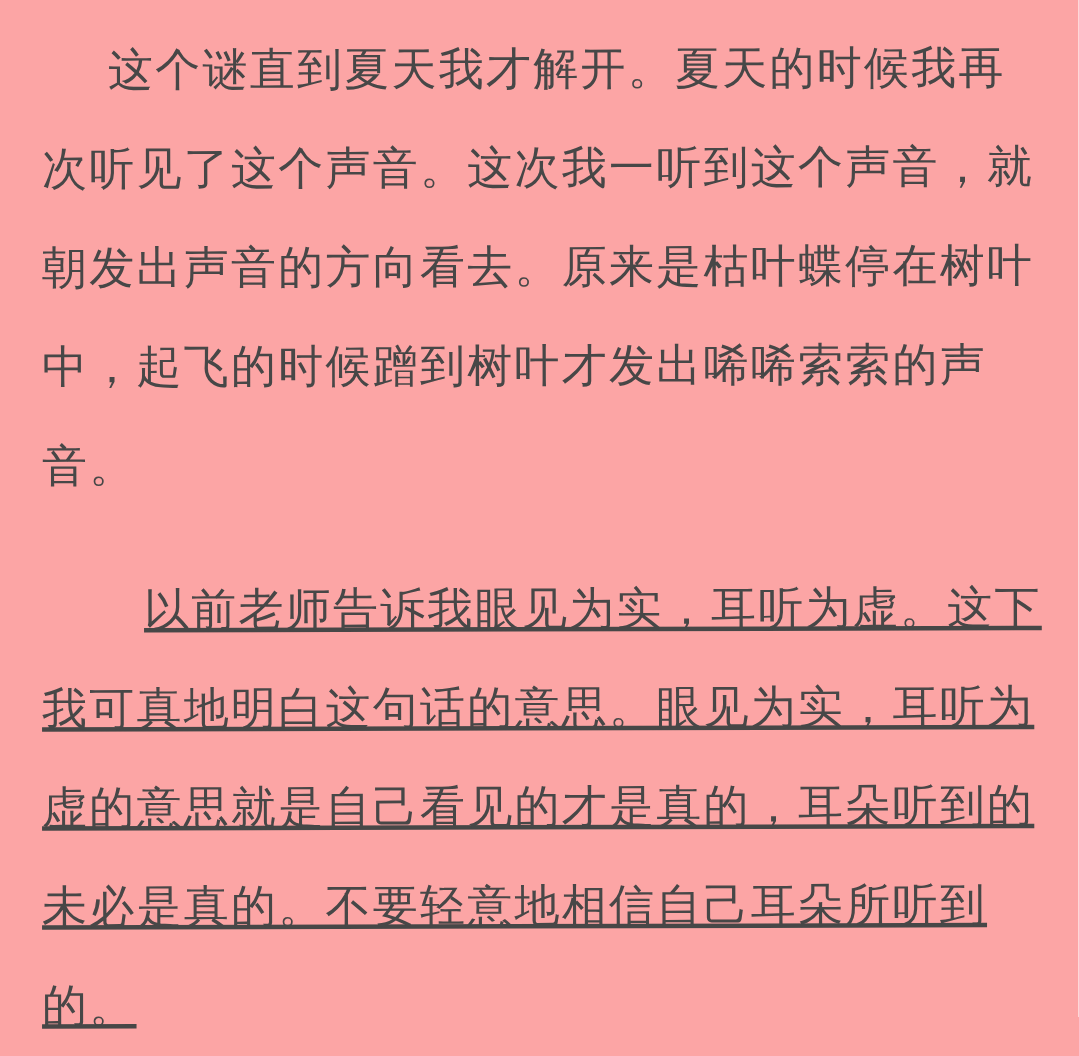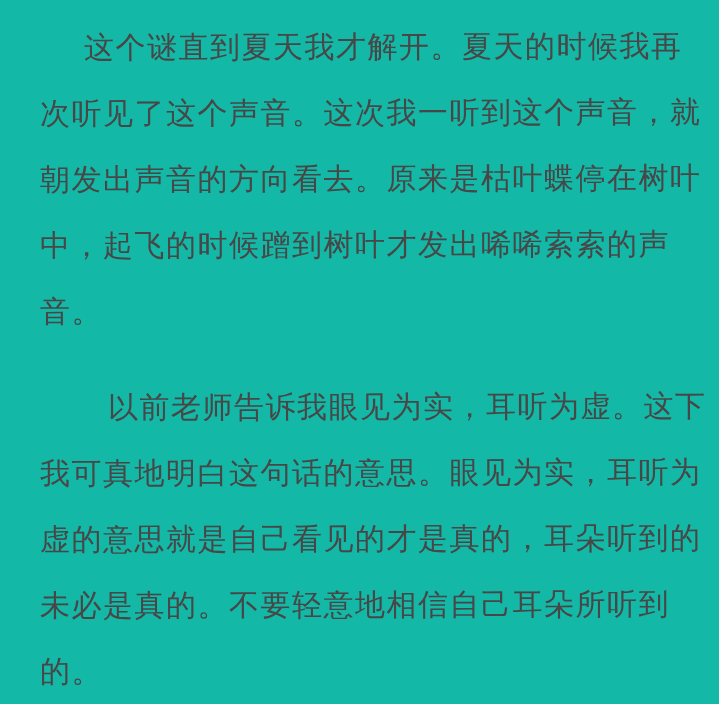--- a/index.html
+++ b/index.html
@@ -4,32 +4,33 @@
 <style>
   html, body {
     margin: 0;
     padding: 0;
     background: #ffffff;
   }
   .page {
     position: relative;
     width: 719px;
     height: 704px;
-    background: #14b8a6;
+    background: #fca5a5;
     overflow: hidden;
     font-family: "DejaVu Sans", sans-serif;
     color: #474747;
     box-sizing: border-box;
-    padding: 14px 24px 0 40px;
+    padding: 14px 24px 0 28px;
   }
   .paragraph {
     margin: 0;
   }
   .paragraph-2 {
     margin-top: 30px;
+    text-decoration: underline;
   }
   .line {
     height: 66px;
     line-height: 66px;
     font-size: 30px;
     letter-spacing: 1.5px;
     white-space: nowrap;
     
     transform: rotate(-0.15deg);
   }

